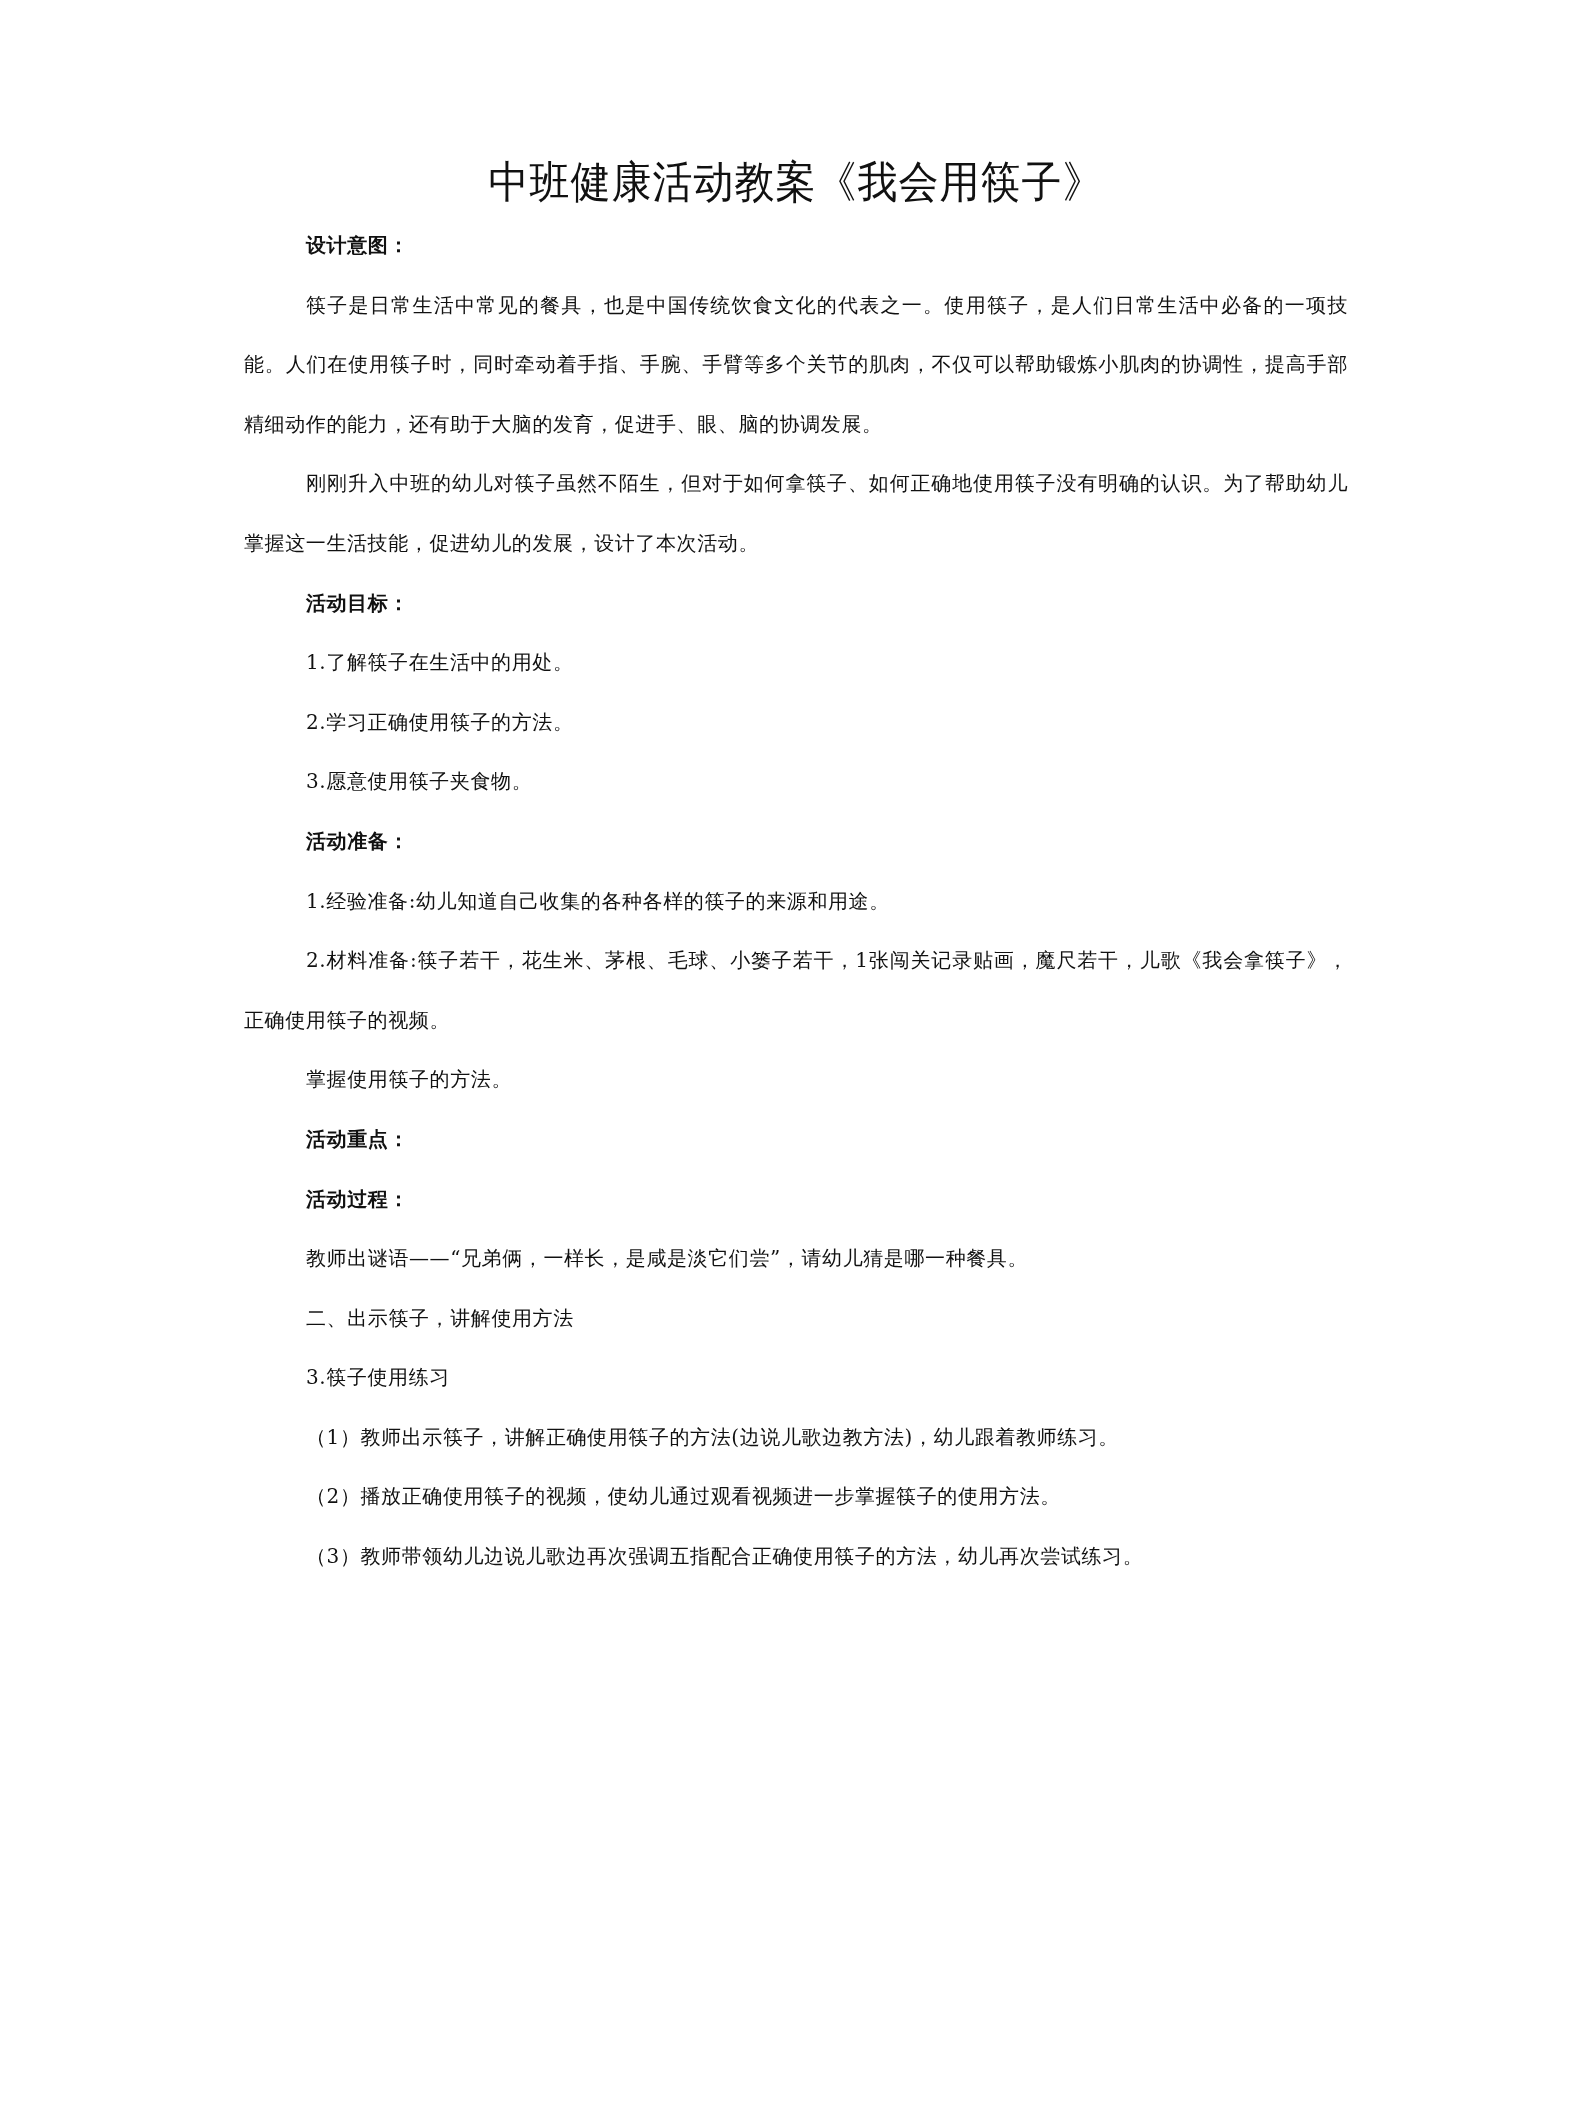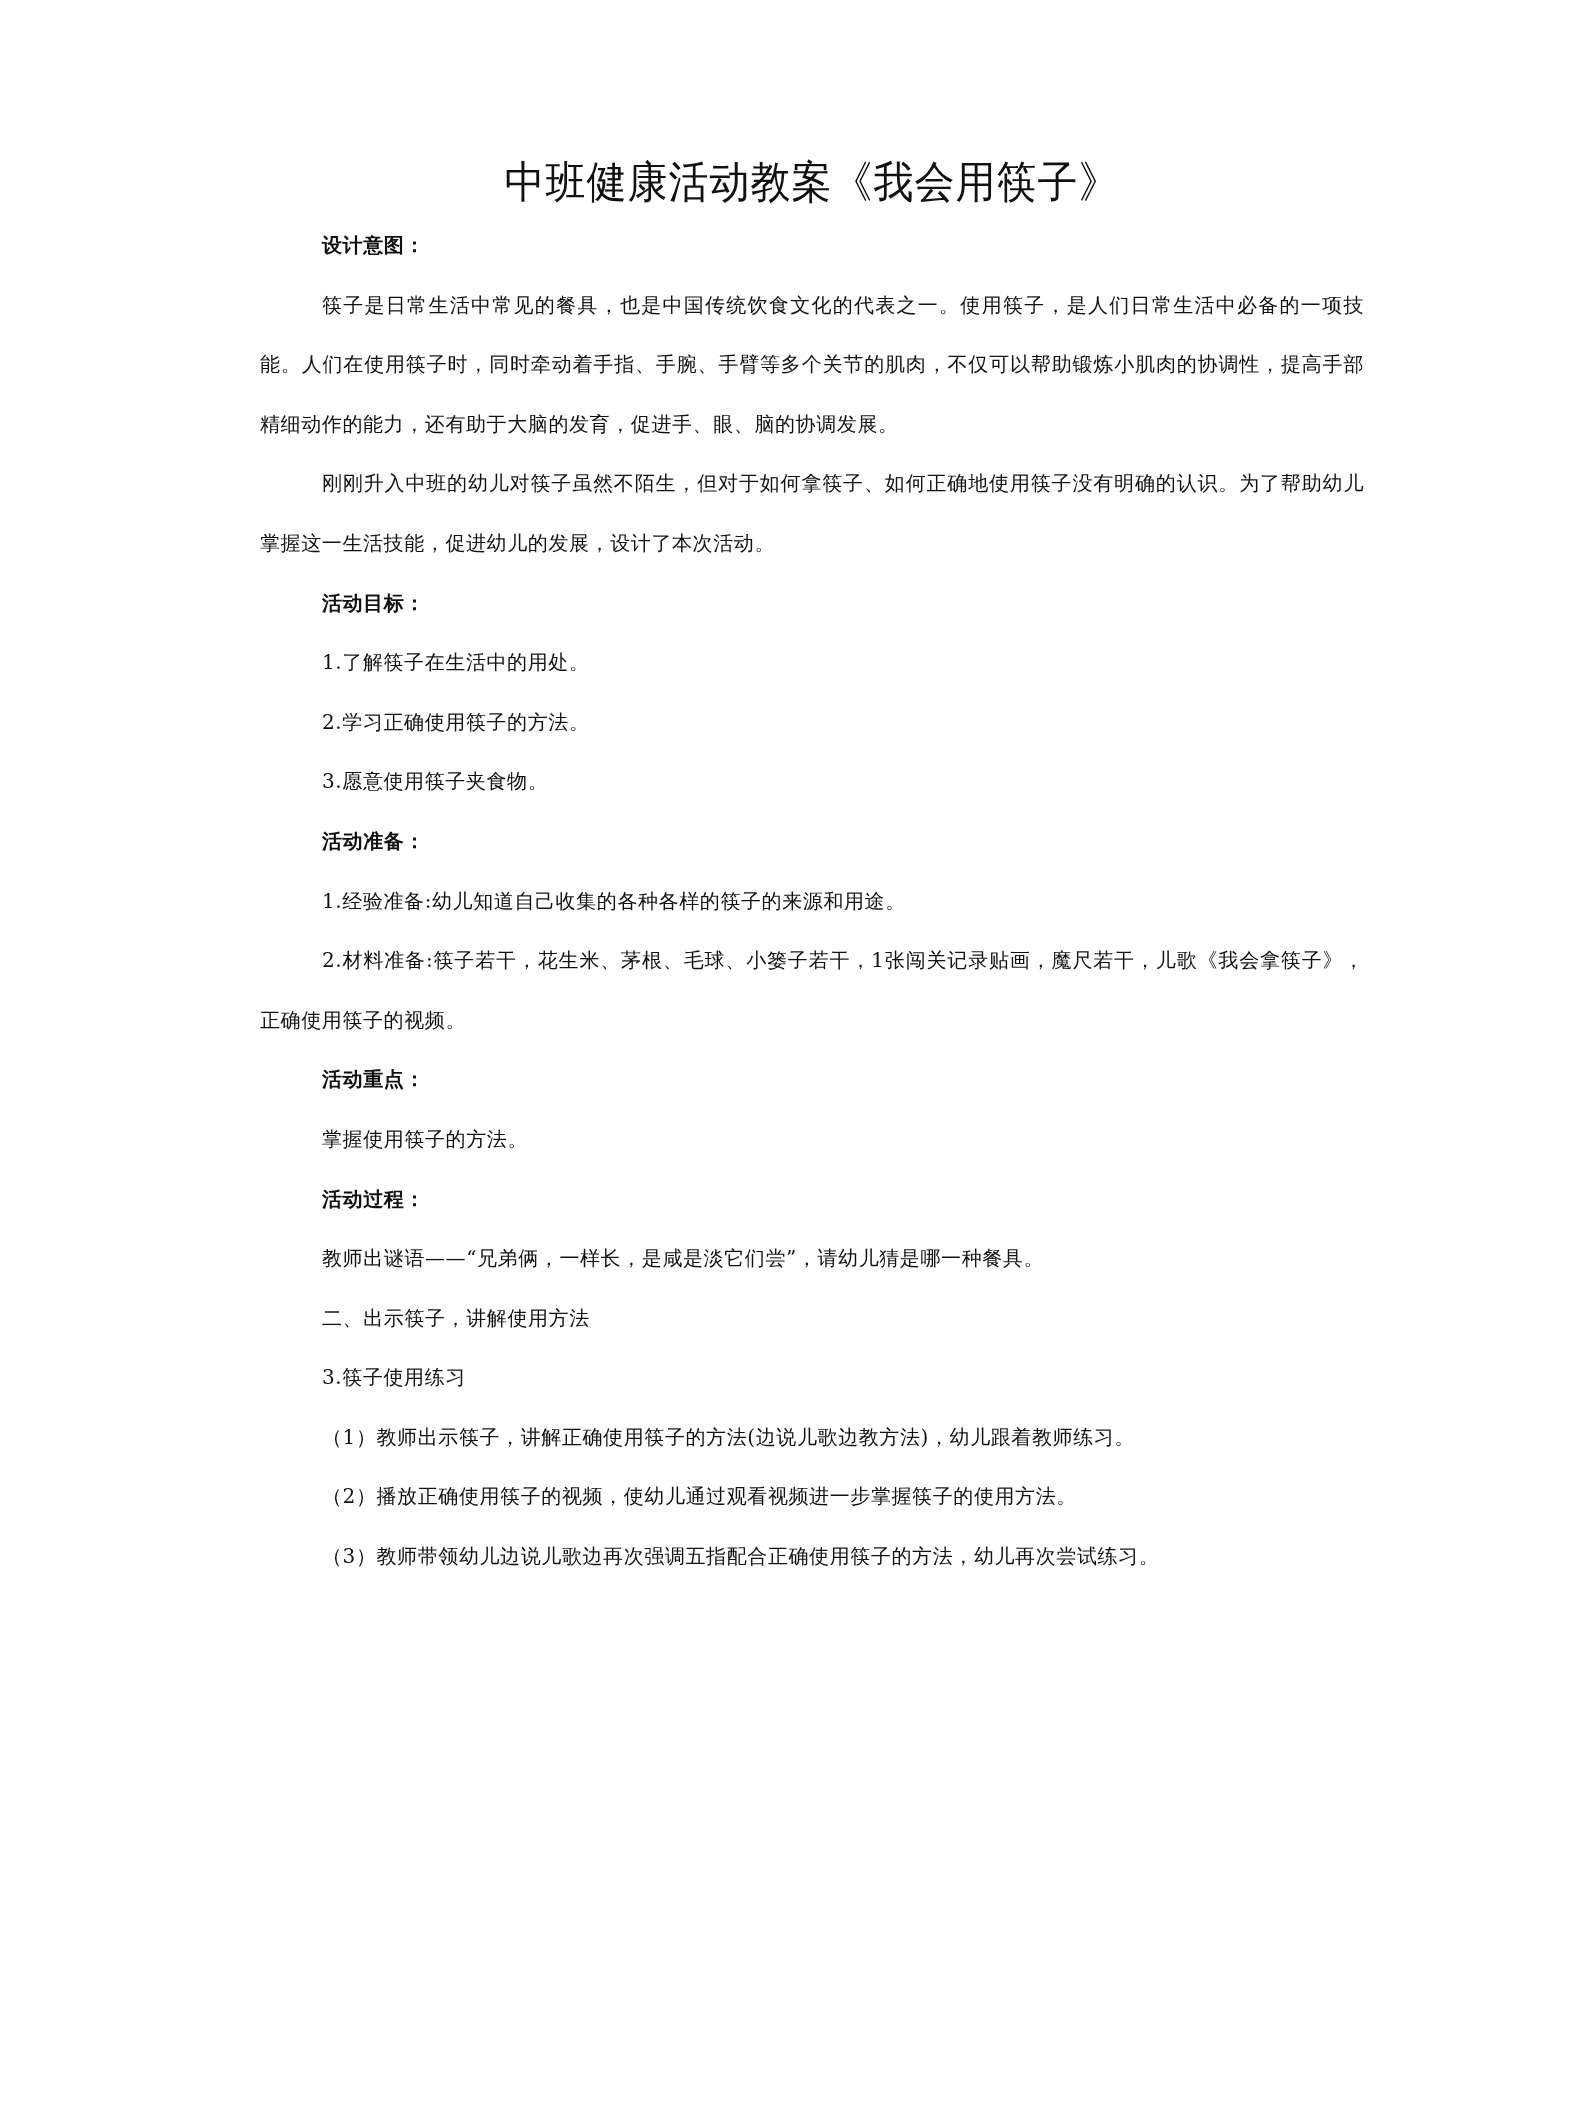--- a/index.html
+++ b/index.html
@@ -13,21 +13,20 @@
       position: relative;
       overflow: hidden;
       font-family: "DejaVu Serif", "Liberation Serif", serif;
       color: #111111;
     }
     .page {
       position: absolute;
       left: 244px;
       top: 150px;
       width: 1104px;
-      margin-left: 16px;
     }
     .title {
       text-align: center;
       font-size: 40px;
       line-height: 64px;
       height: 64px;
       margin: 0 0 2px 0;
       font-weight: normal;
       letter-spacing: 1px;
       transform: scaleY(1.1);
@@ -71,22 +70,22 @@
     <p class="p sub">3.愿意使用筷子夹食物。</p>
   </div>
 
   <div>
     <p class="p heading">活动准备：</p>
     <p class="p sub">1.经验准备:幼儿知道自己收集的各种各样的筷子的来源和用途。</p>
     <p class="p sub">2.材料准备:筷子若干，花生米、茅根、毛球、小篓子若干，1张闯关记录贴画，魔尺若干，儿歌《我会拿筷子》，正确使用筷子的视频。</p>
   </div>
 
   <div>
+    <p class="p sub">掌握使用筷子的方法。</p>
     <p class="p heading">活动重点：</p>
-    <p class="p sub">掌握使用筷子的方法。</p>
   </div>
 
   <div>
     <p class="p heading">活动过程：</p>
     <p class="p sub">教师出谜语——“兄弟俩，一样长，是咸是淡它们尝”，请幼儿猜是哪一种餐具。</p>
     <p class="p sub">二、出示筷子，讲解使用方法</p>
     <p class="p sub">3.筷子使用练习</p>
     <p class="p sub">（1）教师出示筷子，讲解正确使用筷子的方法(边说儿歌边教方法)，幼儿跟着教师练习。</p>
     <p class="p sub">（2）播放正确使用筷子的视频，使幼儿通过观看视频进一步掌握筷子的使用方法。</p>
     <p class="p sub">（3）教师带领幼儿边说儿歌边再次强调五指配合正确使用筷子的方法，幼儿再次尝试练习。</p>

